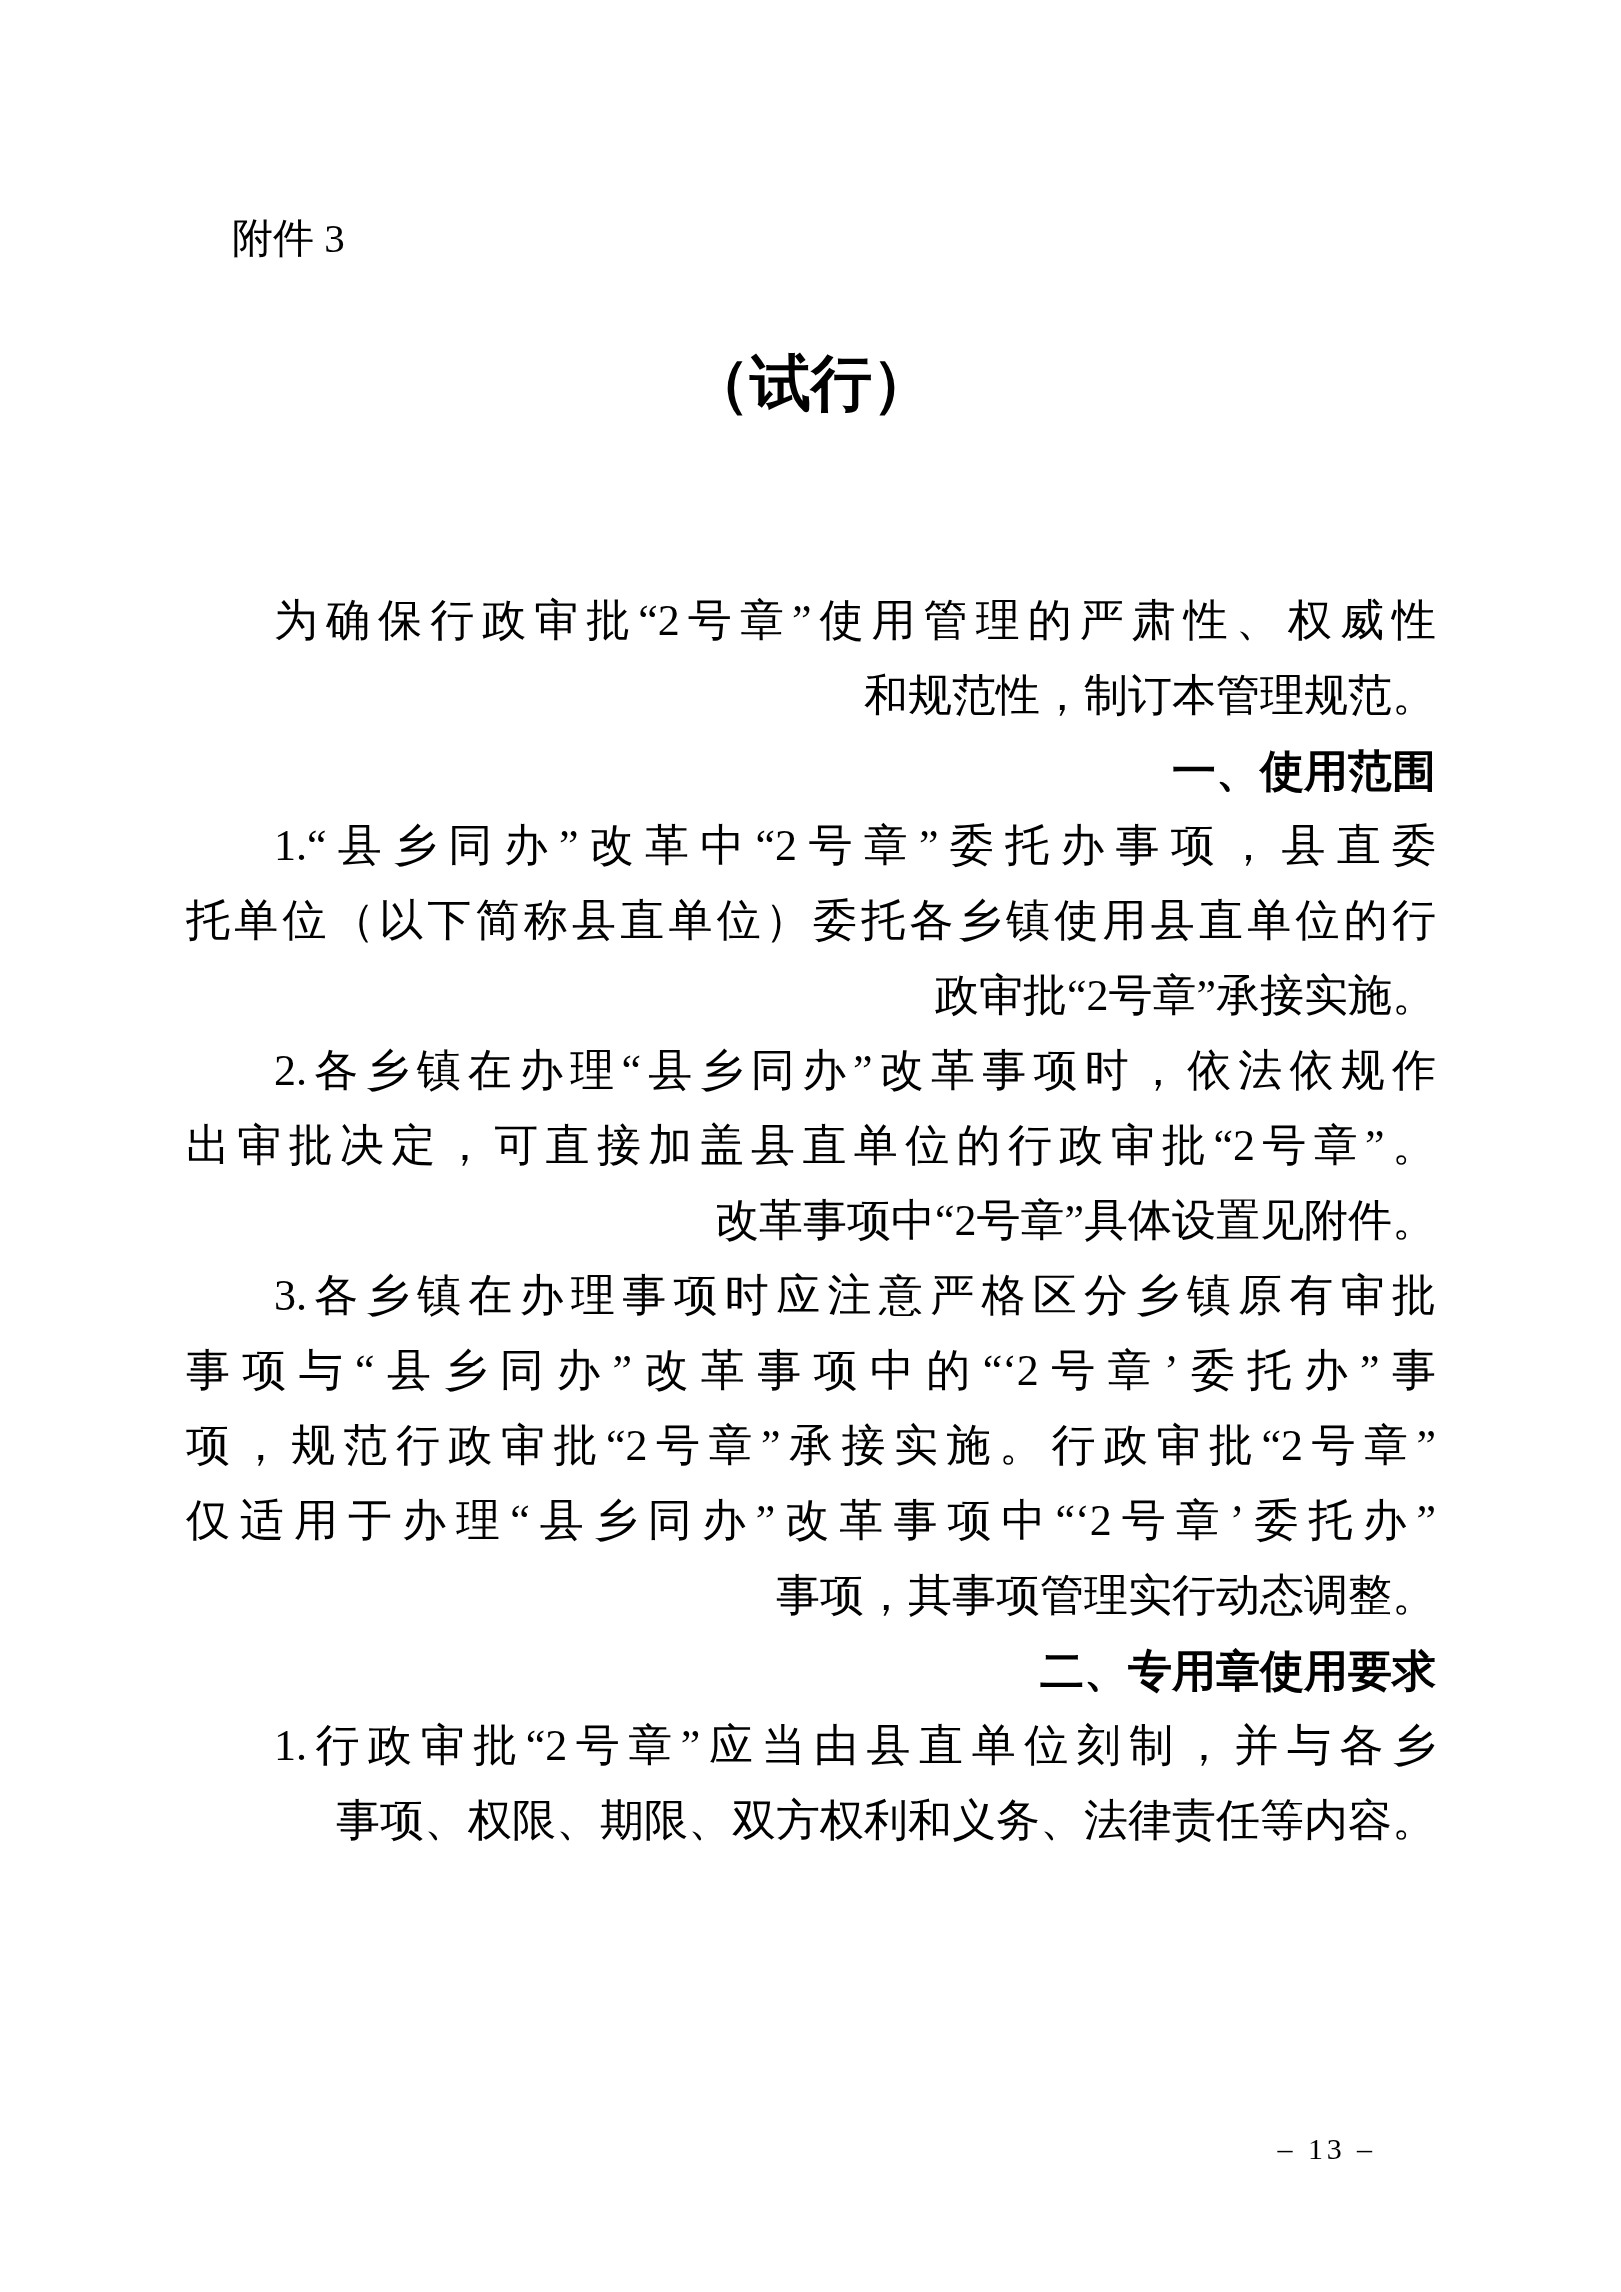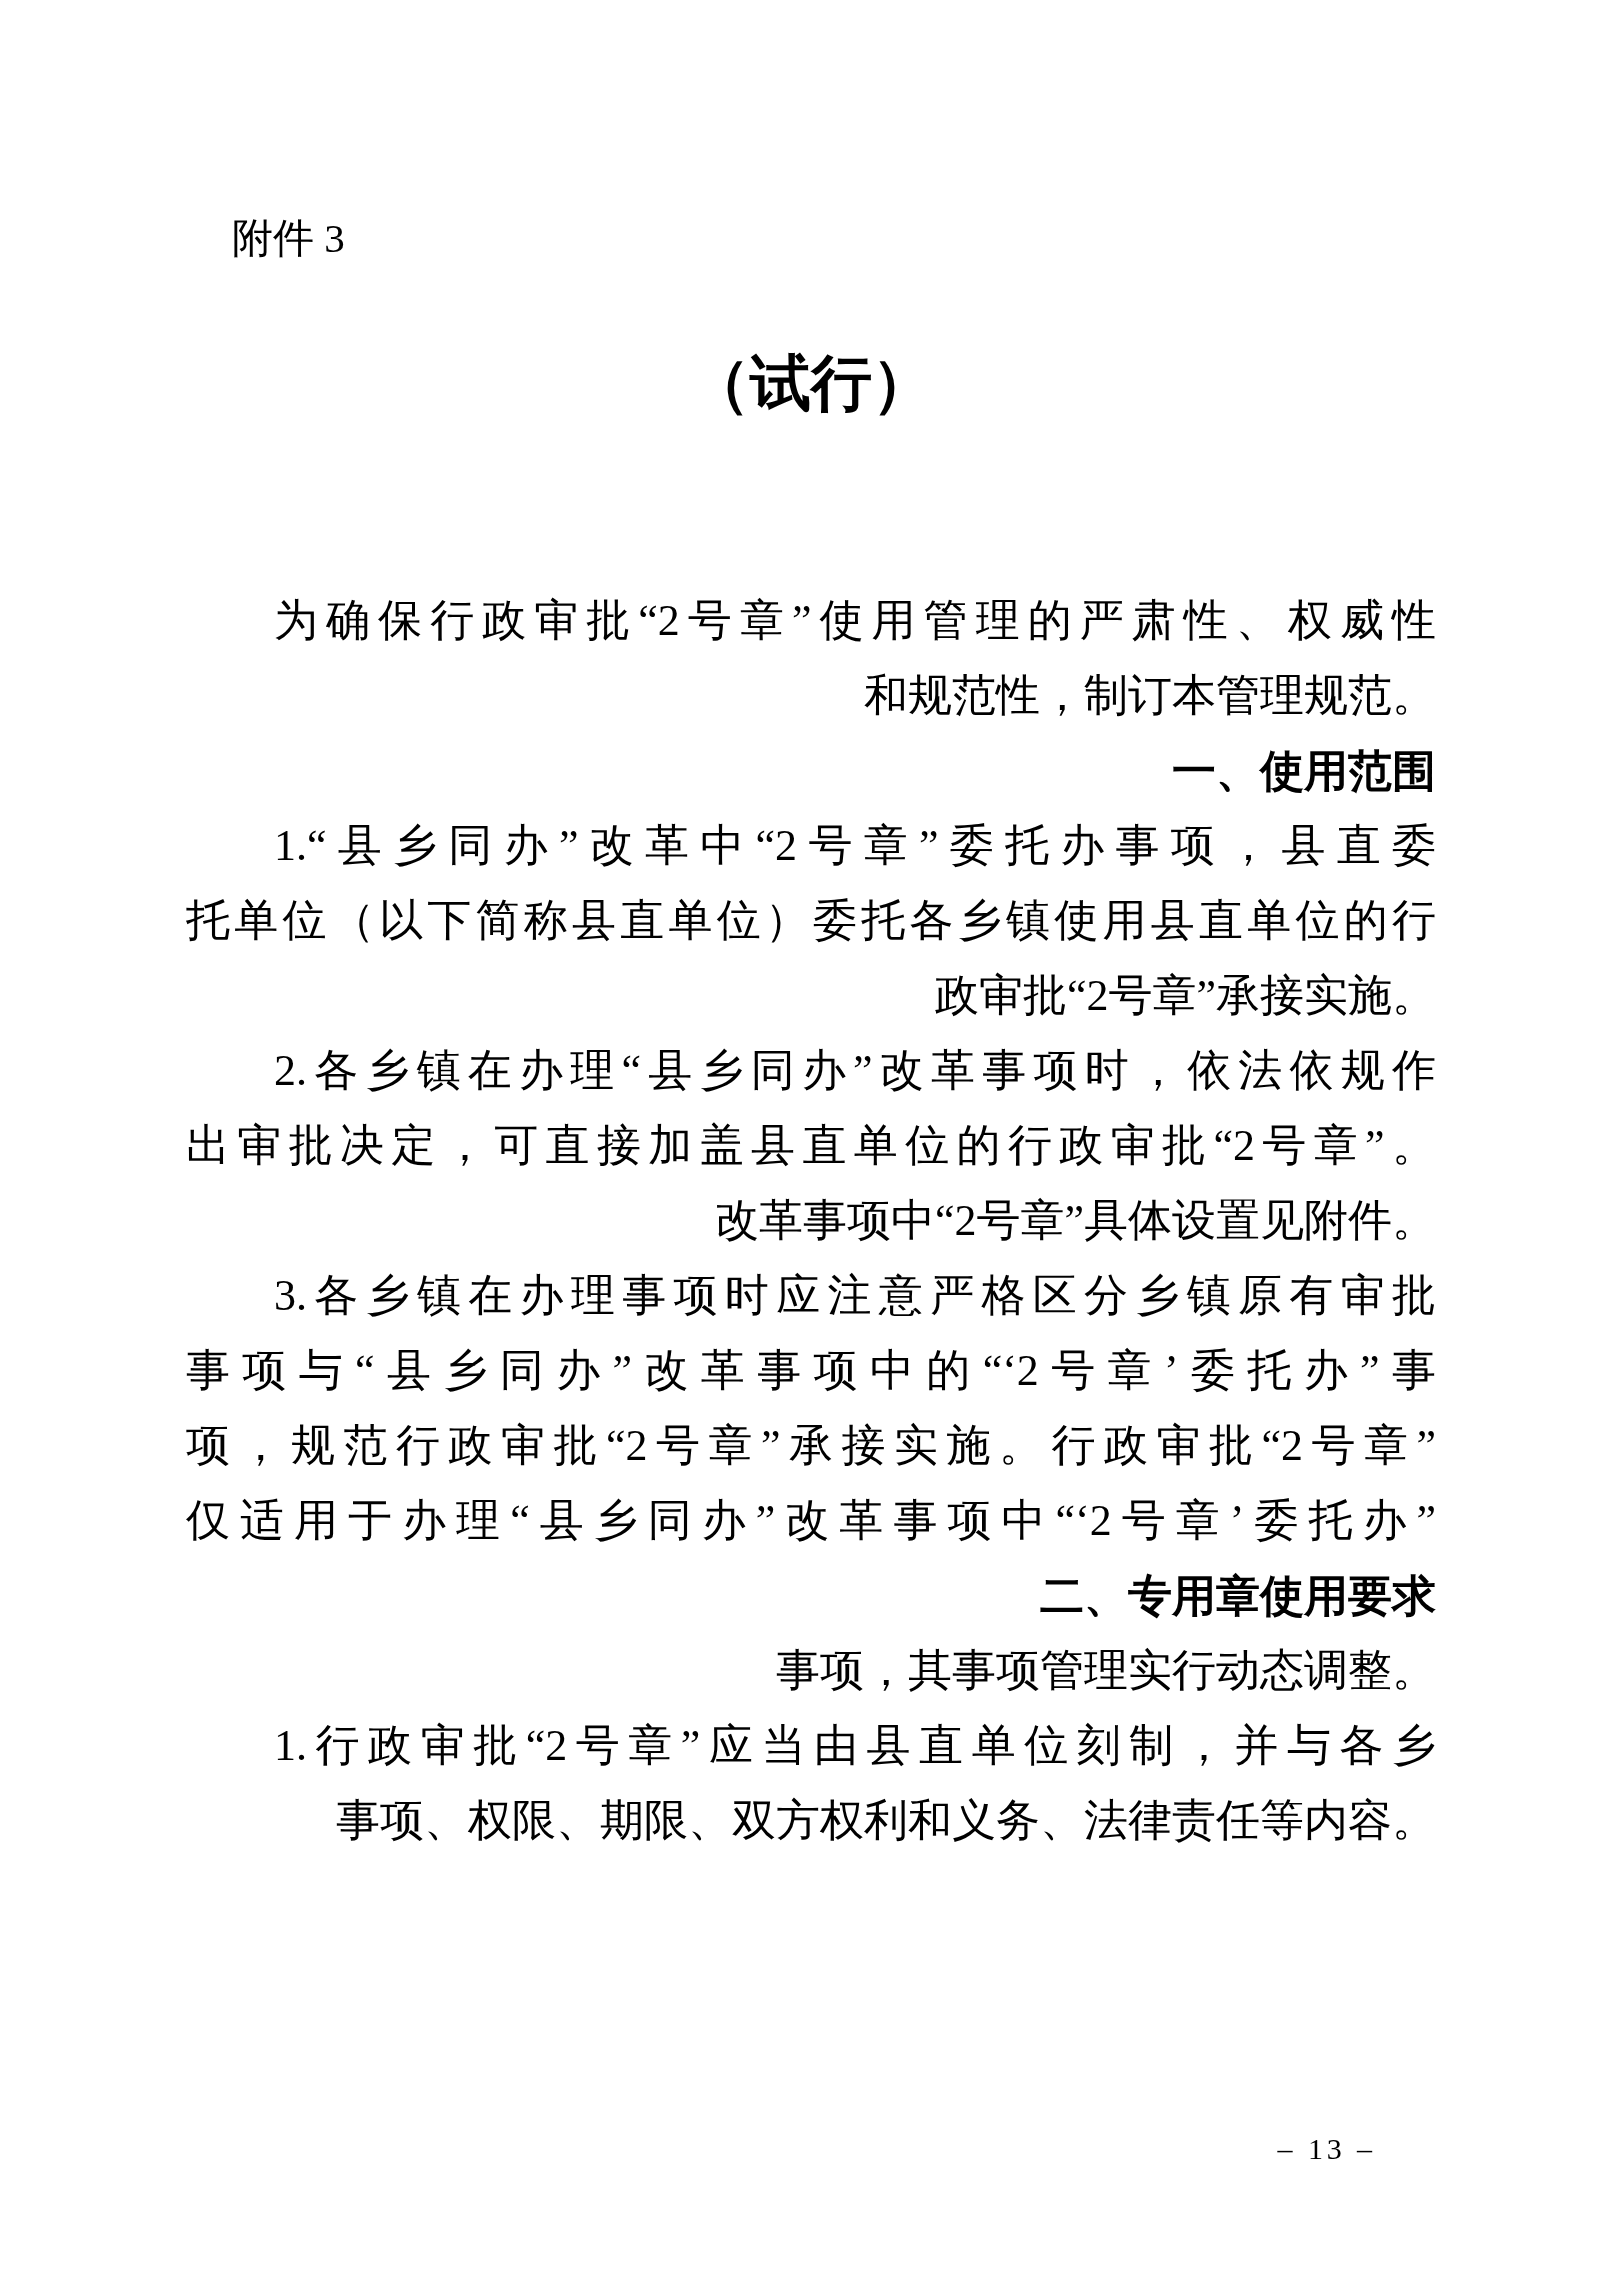--- a/index.html
+++ b/index.html
@@ -82,22 +82,22 @@
       <div class="line indent justify">1.“县乡同办”改革中“2号章”委托办事项，县直委</div>
       <div class="line justify">托单位（以下简称县直单位）委托各乡镇使用县直单位的行</div>
       <div class="line">政审批“2号章”承接实施。</div>
       <div class="line indent justify">2.各乡镇在办理“县乡同办”改革事项时，依法依规作</div>
       <div class="line justify">出审批决定，可直接加盖县直单位的行政审批“2号章”。</div>
       <div class="line">改革事项中“2号章”具体设置见附件。</div>
       <div class="line indent justify">3.各乡镇在办理事项时应注意严格区分乡镇原有审批</div>
       <div class="line justify">事项与“县乡同办”改革事项中的“‘2号章’委托办”事</div>
       <div class="line justify">项，规范行政审批“2号章”承接实施。行政审批“2号章”</div>
       <div class="line justify">仅适用于办理“县乡同办”改革事项中“‘2号章’委托办”</div>
+      <div class="line">事项，其事项管理实行动态调整。</div>
       <div class="line indent heading">二、专用章使用要求</div>
-      <div class="line">事项，其事项管理实行动态调整。</div>
       <div class="line indent justify">1.行政审批“2号章”应当由县直单位刻制，并与各乡</div>
       <div class="line">事项、权限、期限、双方权利和义务、法律责任等内容。</div>
     </div>
 
   <div class="page-number">– 13 –</div>
 
 </div>
 
 
 </body></html>

